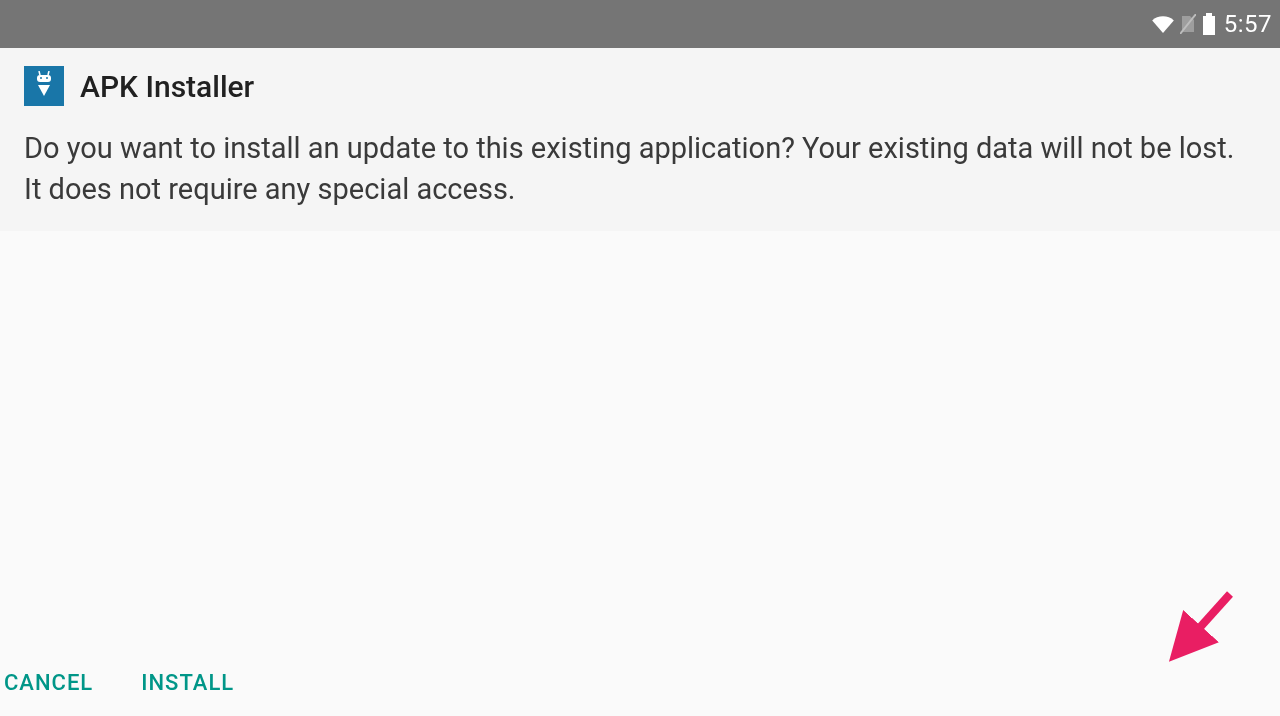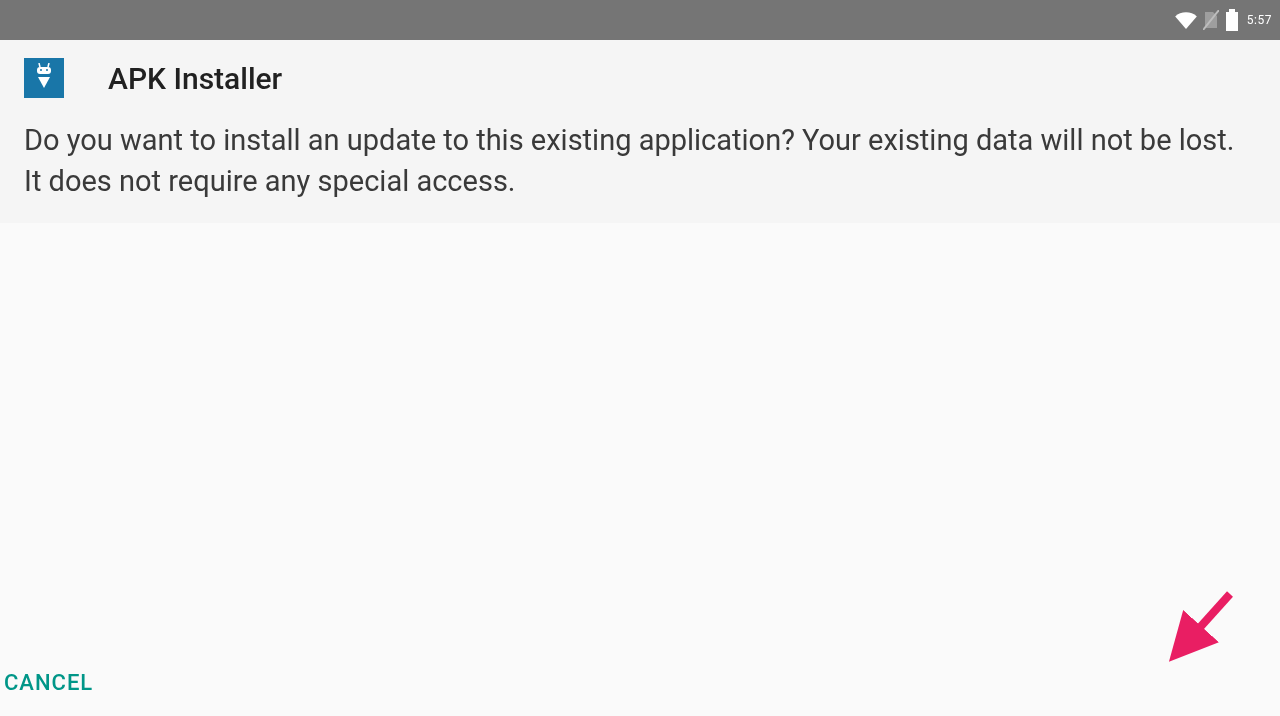--- a/index.html
+++ b/index.html
@@ -8,48 +8,48 @@
     width: 1280px;
     height: 716px;
     font-family: Roboto, "Helvetica Neue", Arial, sans-serif;
     background: #fafafa;
     overflow: hidden;
     color: #212121;
   }
 
   
   .status-bar {
-    height: 40px;
+    height: 48px;
     background: #757575;
     display: flex;
     align-items: center;
     justify-content: flex-end;
     padding: 0 8px;
     color: #fff;
-    font-size: 12px;
+    font-size: 24px;
     gap: 6px;
   }
   .status-bar .clock {
     font-weight: 400;
     letter-spacing: 0.5px;
     margin-left: 2px;
   }
   .status-bar svg {
     display: block;
   }
 
   
   .dialog-header {
     background: #f5f5f5;
     padding: 18px 24px 22px 24px;
   }
   .title-row {
     display: flex;
     align-items: center;
-    gap: 44px;
+    gap: 16px;
     margin-bottom: 22px;
   }
   .app-icon {
     width: 40px;
     height: 40px;
     background: #1976a8; 
     display: flex;
     align-items: center;
     justify-content: center;
   }
@@ -151,20 +151,21 @@
     </div>
     <div class="app-title">APK Installer</div>
   </div>
   <div class="dialog-message">Do you want to install an update to this existing application? Your existing data will not be lost. It does not require any special access.</div>
 </div>
 
 <div class="dialog-content"></div>
 
 <div class="button-bar">
   <button class="flat-button">CANCEL</button>
+  <button class="flat-button">INSTALL</button>
 </div>
 
 <div class="annotation-arrow">
   <svg width="80" height="80" viewBox="0 0 80 80">
     <defs>
       <marker id="head" orient="auto" markerWidth="6" markerHeight="6" refX="3" refY="3">
         <path d="M0,0 L6,3 L0,6 Z" fill="#e91e63"></path>
       </marker>
     </defs>
     <line x1="70" y1="10" x2="25" y2="60" stroke="#e91e63" stroke-width="8" marker-end="url(#head)"></line>

